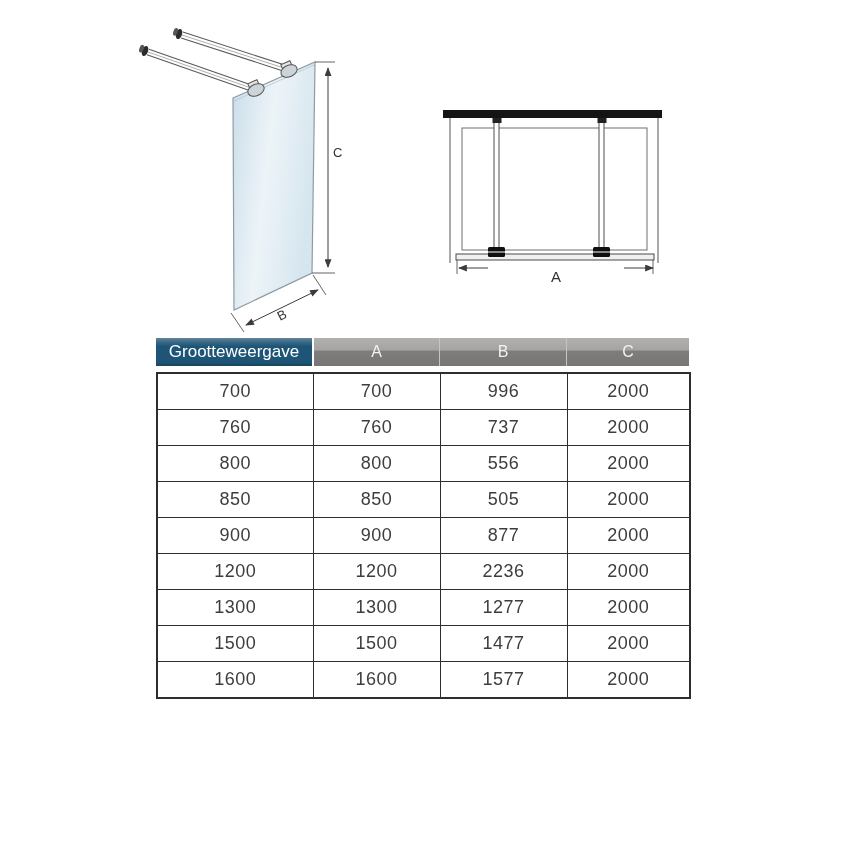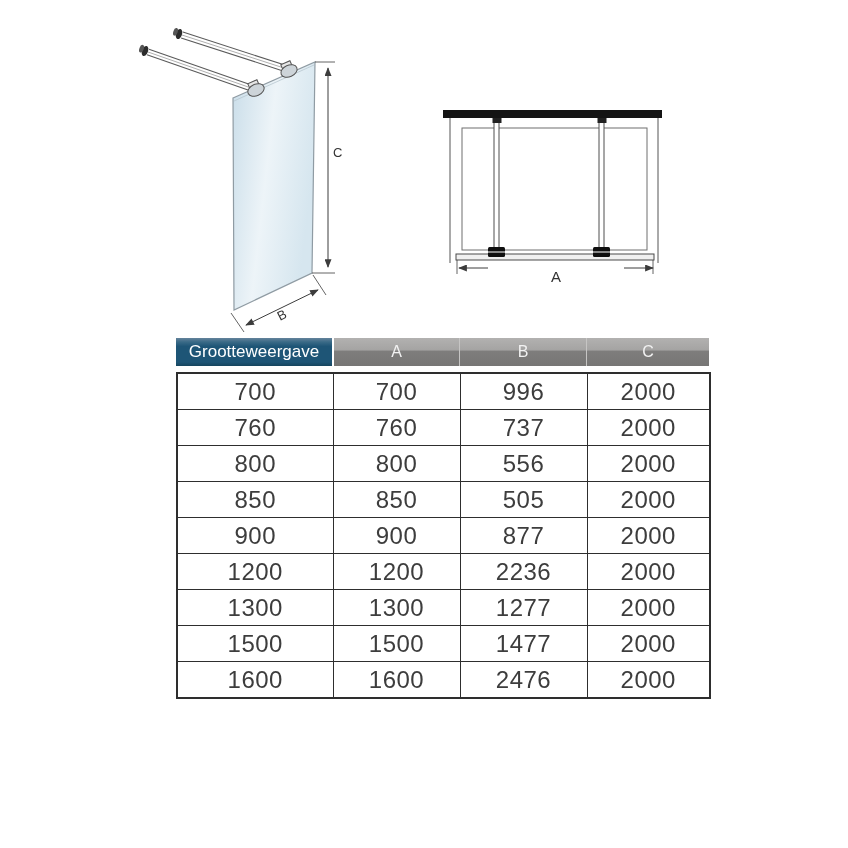--- a/index.html
+++ b/index.html
@@ -5,21 +5,21 @@
   html,body{margin:0;padding:0;background:#ffffff;}
   .canvas{
     position:relative;width:848px;height:848px;background:#ffffff;overflow:hidden;
     font-family:"Liberation Sans","DejaVu Sans",sans-serif;
   }
   svg text{font-family:"Liberation Sans","DejaVu Sans",sans-serif;}
   .diagram{position:absolute;}
   #diagram-left{left:130px;top:25px;}
   #diagram-right{left:435px;top:95px;}
 
-  .spec-wrap{position:absolute;left:176px;top:338px;width:533px;}
+  .spec-wrap{position:absolute;left:156px;top:338px;width:533px;}
   .header-row{display:flex;height:28px;width:533px;}
   .h-size{
     width:156px;height:28px;box-sizing:border-box;
     background:linear-gradient(180deg,#64839b 0%,#3a6a87 14%,#1e5576 30%,#1e5576 86%,#16455e 100%);
     color:#ffffff;font-size:17px;display:flex;align-items:center;justify-content:center;
     margin-right:2px;
   }
   .h-gray{flex:1;display:flex;height:28px;
     background:linear-gradient(180deg,#b2b1b0 0%,#a5a4a3 42%,#7e7d7c 48%,#777675 100%);
   }
@@ -27,21 +27,21 @@
     color:#f2f2f2;font-size:16px;box-sizing:border-box;}
   .h-col + .h-col{border-left:1px solid #c6c5c4;}
   .h-a{width:125px;} .h-b{width:127px;} .h-c{width:123px;}
 
   table.spec{
     margin-top:6px;border-collapse:collapse;width:533px;table-layout:fixed;
     border:2px solid #2e2e2e;
   }
   table.spec td{
     border:1.5px solid #2e2e2e;height:35px;text-align:center;vertical-align:middle;
-    font-size:24px;color:#3d3d3d;letter-spacing:0.5px;padding:0;
+    font-size:18px;color:#3d3d3d;letter-spacing:0.5px;padding:0;
   }
 </style>
 </head>
 <body>
 
 <div class="canvas">
 
   <svg id="diagram-left" class="diagram" width="230" height="310" viewBox="0 0 230 310">
     <defs>
       <linearGradient id="glassGrad" x1="0" y1="0" x2="1" y2="0.35">
@@ -215,20 +215,20 @@
         </tr>
         <tr>
           <td>1500</td>
           <td>1500</td>
           <td>1477</td>
           <td>2000</td>
         </tr>
         <tr>
           <td>1600</td>
           <td>1600</td>
-          <td>2476</td>
+          <td>1577</td>
           <td>2000</td>
         </tr>
       </tbody>
     </table>
   </div>
 
 </div>
 
 </body></html>

